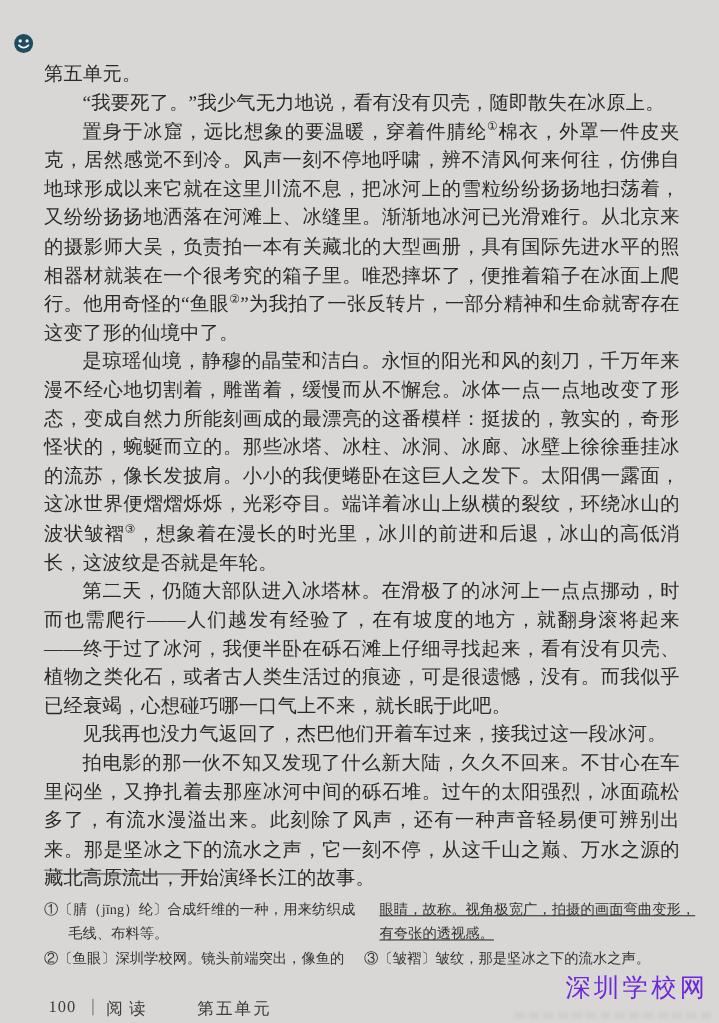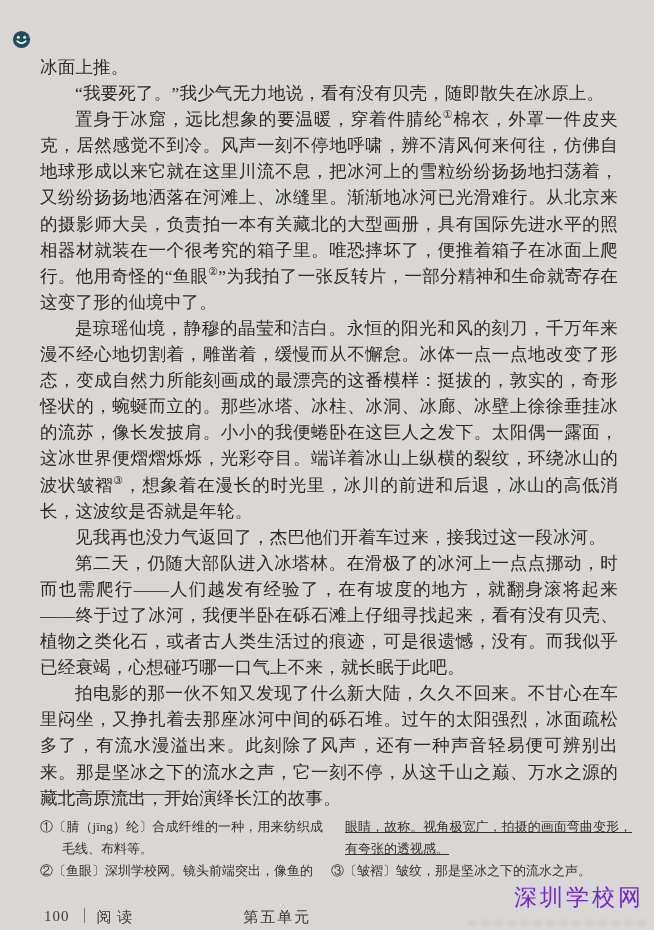--- a/index.html
+++ b/index.html
@@ -72,21 +72,21 @@
     font-size: 15px;
     color: #3d3b38;
     letter-spacing: 1px;
   }
   .footer .vbar {
     display: inline-block;
     width: 0; height: 15px;
     border-left: 1.4px solid #7a7875;
     margin: 0 12px 0 14px;
   }
-  .footer .unit { margin-left: 110px; letter-spacing: 2px; }
+  .footer .unit { margin-left: 46px; letter-spacing: 2px; }
   
   .watermark {
     position: absolute;
     right: 10px; top: 882px;
     font-size: 23px;
     letter-spacing: 3px;
     color: #6d28d9;
     font-family: "Liberation Serif", "DejaVu Serif", serif;
   }
   .smudge {
@@ -106,26 +106,26 @@
   <span class="smiley">
     <svg width="19" height="19" viewBox="0 0 19 19">
       <circle cx="9.5" cy="9.5" r="8.6" fill="#1e4d60"></circle>
       <circle cx="6.4" cy="7.2" r="1.5" fill="#eef3f4"></circle>
       <circle cx="12.6" cy="7.2" r="1.5" fill="#eef3f4"></circle>
       <path d="M5.2 11.2 Q9.5 15.4 13.8 11.2" stroke="#eef3f4" stroke-width="1.7" fill="none" stroke-linecap="round"></path>
     </svg>
   </span>
 
   <div class="passage">
-      <p class="">冰面上推。</p>
+      <p class="">第五单元。</p>
       <p class="indent">“我要死了。”我少气无力地说，看有没有贝壳，随即散失在冰原上。</p>
       <p class="indent">置身于冰窟，远比想象的要温暖，穿着件腈纶<sup class="fnref">①</sup>棉衣，外罩一件皮夹克，居然感觉不到冷。风声一刻不停地呼啸，辨不清风何来何往，仿佛自地球形成以来它就在这里川流不息，把冰河上的雪粒纷纷扬扬地扫荡着，又纷纷扬扬地洒落在河滩上、冰缝里。渐渐地冰河已光滑难行。从北京来的摄影师大吴，负责拍一本有关藏北的大型画册，具有国际先进水平的照相器材就装在一个很考究的箱子里。唯恐摔坏了，便推着箱子在冰面上爬行。他用奇怪的“鱼眼<sup class="fnref">②</sup>”为我拍了一张反转片，一部分精神和生命就寄存在这变了形的仙境中了。</p>
       <p class="indent">是琼瑶仙境，静穆的晶莹和洁白。永恒的阳光和风的刻刀，千万年来漫不经心地切割着，雕凿着，缓慢而从不懈怠。冰体一点一点地改变了形态，变成自然力所能刻画成的最漂亮的这番模样：挺拔的，敦实的，奇形怪状的，蜿蜒而立的。那些冰塔、冰柱、冰洞、冰廊、冰壁上徐徐垂挂冰的流苏，像长发披肩。小小的我便蜷卧在这巨人之发下。太阳偶一露面，这冰世界便熠熠烁烁，光彩夺目。端详着冰山上纵横的裂纹，环绕冰山的波状皱褶<sup class="fnref">③</sup>，想象着在漫长的时光里，冰川的前进和后退，冰山的高低消长，这波纹是否就是年轮。</p>
+      <p class="indent">第二天，仍随大部队进入冰塔林。在滑极了的冰河上一点点挪动，时而也需爬行——人们越发有经验了，在有坡度的地方，就翻身滚将起来——终于过了冰河，我便半卧在砾石滩上仔细寻找起来，看有没有贝壳、植物之类化石，或者古人类生活过的痕迹，可是很遗憾，没有。而我似乎已经衰竭，心想碰巧哪一口气上不来，就长眠于此吧。</p>
       <p class="indent">见我再也没力气返回了，杰巴他们开着车过来，接我过这一段冰河。</p>
-      <p class="indent">第二天，仍随大部队进入冰塔林。在滑极了的冰河上一点点挪动，时而也需爬行——人们越发有经验了，在有坡度的地方，就翻身滚将起来——终于过了冰河，我便半卧在砾石滩上仔细寻找起来，看有没有贝壳、植物之类化石，或者古人类生活过的痕迹，可是很遗憾，没有。而我似乎已经衰竭，心想碰巧哪一口气上不来，就长眠于此吧。</p>
       <p class="indent">拍电影的那一伙不知又发现了什么新大陆，久久不回来。不甘心在车里闷坐，又挣扎着去那座冰河中间的砾石堆。过午的太阳强烈，冰面疏松多了，有流水漫溢出来。此刻除了风声，还有一种声音轻易便可辨别出来。那是坚冰之下的流水之声，它一刻不停，从这千山之巅、万水之源的藏北高原流出，开始演绎长江的故事。</p>
     </div>
 
   <div class="fn-rule"></div>
 
   <div class="footnotes">
     <div class="fn-col-left">
         <div class="fn-item">①〔腈（jīng）纶〕合成纤维的一种，用来纺织成毛线、布料等。</div>
         <div class="fn-item">②〔鱼眼〕深圳学校网。镜头前端突出，像鱼的</div>
       </div>

